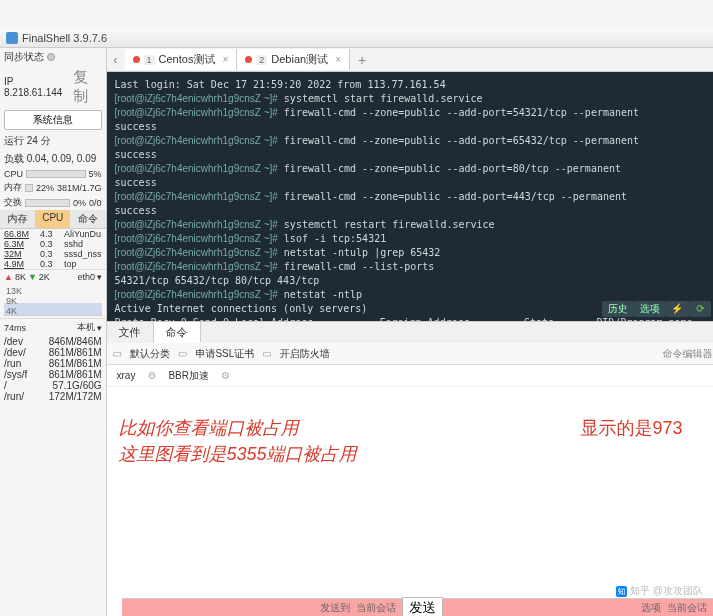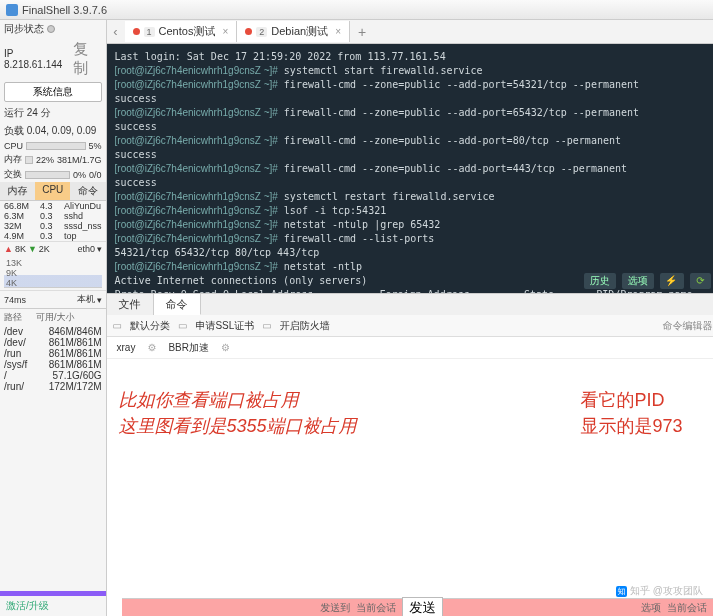--- a/index.html
+++ b/index.html
@@ -1,55 +1,55 @@
 <!DOCTYPE html>
 <html><head>
 <meta charset="utf-8">
 <style>
 * { margin: 0; padding: 0; box-sizing: border-box; font-family: "Microsoft YaHei", Arial, sans-serif; }
 body { width: 713px; height: 616px; background: #f5f5f5; font-size: 11px; color: #333; overflow: hidden; position: relative; }
-.titlebar { height: 20px; background: linear-gradient(#fafafa,#e8e8e8); border-bottom: 1px solid #ccc; display: flex; align-items: center; padding: 0 6px; gap: 4px; }
+.titlebar { height: 20px; background: linear-gradient(#fafafa,#e8e8e8); border-bottom: 1px solid #ccc; display: flex; align-items: center; padding: 0 6px; gap: 4px; margin-top: 28px; }
 .titlebar .logo { width: 12px; height: 12px; background: #4a90d9; border-radius: 2px; }
 .titlebar .title { font-size: 11px; color: #444; }
 .main { display: flex; height: 596px; }
 .sidebar { width: 122px; background: #f5f5f5; border-right: 1px solid #ccc; display: flex; flex-direction: column; font-size: 10px; }
 .side-row { padding: 2px 4px; display: flex; align-items: center; gap: 3px; }
 .status-dot { width: 8px; height: 8px; border-radius: 50%; background: #ccc; border: 1px solid #999; }
 .copy-btn { font-size: 15px; color: #888; margin-left: auto; }
 .sysinfo-btn { margin: 2px 4px; padding: 2px 8px; background: #fff; border: 1px solid #bbb; border-radius: 2px; font-size: 10px; }
 .meter-row { padding: 1px 4px; display: flex; align-items: center; gap: 3px; font-size: 9px; }
 .meter-bar { flex: 1; height: 8px; background: #e0e0e0; border: 1px solid #bbb; position: relative; }
 .meter-fill { height: 100%; background: #6c6; }
 .meter-fill.orange { background: #e8a050; }
 .tab-hdr { display: flex; background: #e8e8e8; border-bottom: 1px solid #ccc; font-size: 10px; }
 .tab-hdr span { flex: 1; text-align: center; padding: 2px; }
 .tab-hdr .active { background: #f8cc88; }
 .proc-list { font-size: 9px; }
 .proc-list div { display: flex; padding: 0 4px; }
-.proc-list .c1 { width: 36px; } .proc-list .c2 { width: 24px; } .proc-list .c3 { flex: 1; overflow: hidden; }
+.proc-list .c1 { width: 36px; text-decoration: underline; } .proc-list .c2 { width: 24px; } .proc-list .c3 { flex: 1; overflow: hidden; }
 .net-row { display: flex; align-items: center; padding: 2px 4px; font-size: 9px; gap: 2px; border-top: 1px solid #ddd; }
 .arrow-up { color: #d44; } .arrow-dn { color: #393; }
 .spark { height: 30px; margin: 2px 4px; background: linear-gradient(transparent 60%, rgba(120,150,220,.3) 60%); border-bottom: 1px solid #ccc; position: relative; }
 .spark-lbl { position: absolute; left: 2px; font-size: 9px; color: #666; }
 .disk-hdr { display: flex; padding: 2px 4px; font-size: 9px; color: #666; border-top: 1px solid #ccc; }
 .disk-hdr .d1 { width: 32px; } .disk-hdr .d2 { flex: 1; }
 .disk-list { font-size: 10px; overflow: hidden; }
 .disk-list div { display: flex; padding: 0 4px; } .disk-list .d1 { width: 32px; overflow: hidden; } .disk-list .d2 { flex: 1; text-align: right; }
 .activate { margin-top: auto; padding: 3px 6px; border-top: 5px solid #8b5cf6; color: #3a7; }
 .right { flex: 1; display: flex; flex-direction: column; background: #fff; }
 .tabs-row { height: 24px; display: flex; align-items: center; background: #f3f3f3; border-bottom: 1px solid #ccc; }
 .nav-arrow { width: 18px; text-align: center; color: #888; font-size: 13px; }
 .tab { display: flex; align-items: center; gap: 4px; padding: 3px 8px; border-right: 1px solid #ccc; font-size: 11px; background: #fff; }
 .tab .dot { width: 7px; height: 7px; border-radius: 50%; background: #e74c3c; }
 .tab .num { background: #eee; border-radius: 2px; padding: 0 3px; font-size: 9px; color: #666; }
 .tab .x { color: #999; font-size: 10px; margin-left: 3px; }
 .add-tab { padding: 0 8px; color: #888; font-size: 14px; }
 .term { flex: 1; background: #1e2a34; color: #d0d8dc; font-family: Consolas, monospace; font-size: 10px; padding: 6px 8px; line-height: 14px; overflow: hidden; position: relative; white-space: pre; }
 .term .prompt { color: #7aa; }
-.term-toolbar { position: absolute; bottom: 4px; right: 8px; display: flex; gap: 6px; font-size: 10px; color: #9fb; margin-top: 38px; }
+.term-toolbar { position: absolute; bottom: 4px; right: 8px; display: flex; font-size: 10px; color: #9fb; margin-top: 38px; }
 .term-toolbar span { background: rgba(60,80,90,.8); padding: 1px 6px; border-radius: 2px; }
 .bolt { color: #8c4; }
 .refresh { color: #8c4; }
 .bottom-tabs { height: 22px; display: flex; border-top: 1px solid #ccc; background: #f0f0f0; font-size: 11px; }
 .bottom-tabs span { padding: 3px 12px; border-right: 1px solid #ccc; }
 .bottom-tabs .active { background: #fff; border-bottom: 1px solid #fff; }
 .cmd-bar { height: 22px; display: flex; align-items: center; background: #f8f8f8; border-bottom: 1px solid #ddd; padding: 0 6px; gap: 8px; font-size: 10px; }
 .folder-icon { color: #999; }
 .cmd-editor { margin-left: auto; color: #888; }
 .cmd-row { height: 22px; display: flex; align-items: center; padding: 0 10px; gap: 12px; font-size: 10px; background: #fff; border-bottom: 1px solid #eee; }
@@ -138,24 +138,20 @@
     <div class="spark">
       <span class="spark-lbl" style="top:0">13K</span>
       <span class="spark-lbl" style="top:10px">9K</span>
       <span class="spark-lbl" style="top:20px">4K</span>
     </div>
     <div class="net-row">
       <span>74ms</span>
       <span style="margin-left:auto">本机</span>
       <span>▾</span>
     </div>
-    <div class="disk-hdr">
-      <span class="d1">路径</span>
-        <span class="d2">可用/大小</span>
-    </div>
     <div class="disk-list">
       <div>
           <span class="d1">/dev</span>
           <span class="d2">846M/846M</span>
         </div>
       <div>
           <span class="d1">/dev/</span>
           <span class="d2">861M/861M</span>
         </div>
       <div>
@@ -238,21 +234,20 @@
       <span>BBR加速</span>
       <span class="gear">⚙</span>
     </div>
 
     <div class="anno-area">
       <div class="anno-left">
         <div>比如你查看端口被占用</div>
         <div>这里图看到是5355端口被占用</div>
       </div>
       <div class="anno-right">
-        <div>看它的PID</div>
         <div>显示的是973</div>
       </div>
     </div>
 
     <div class="footer">
       <span class="spacer"></span>
       <span>发送到</span>
       <span>当前会话</span>
       <button style="padding:1px 6px;border:1px solid #bbb;background:#fff">发送</button>
       <span class="spacer"></span>

